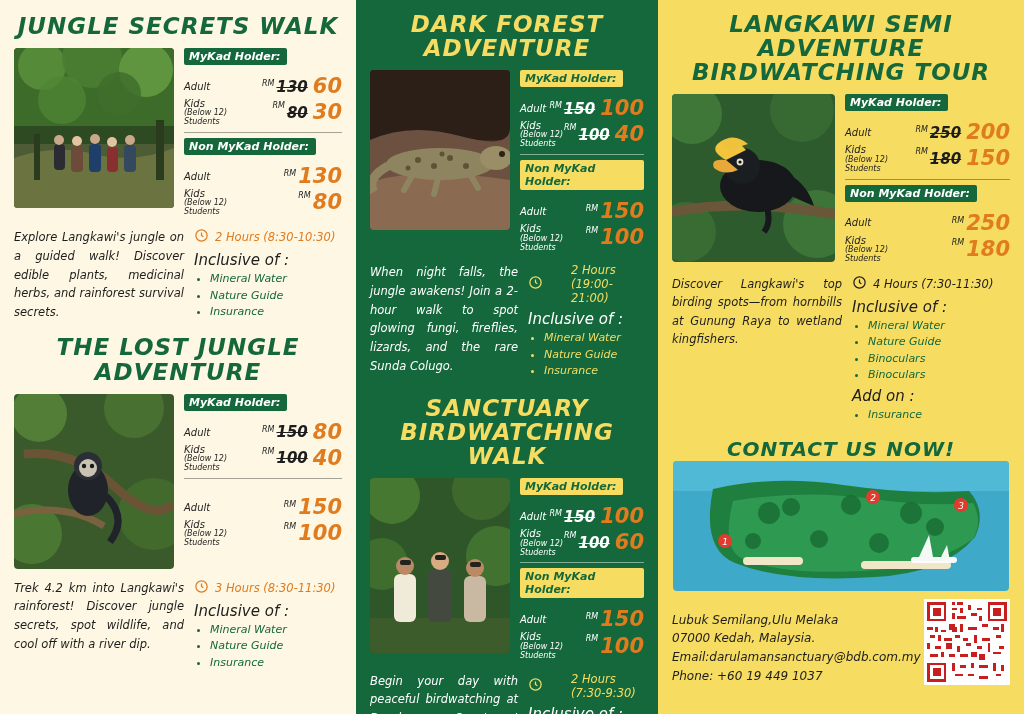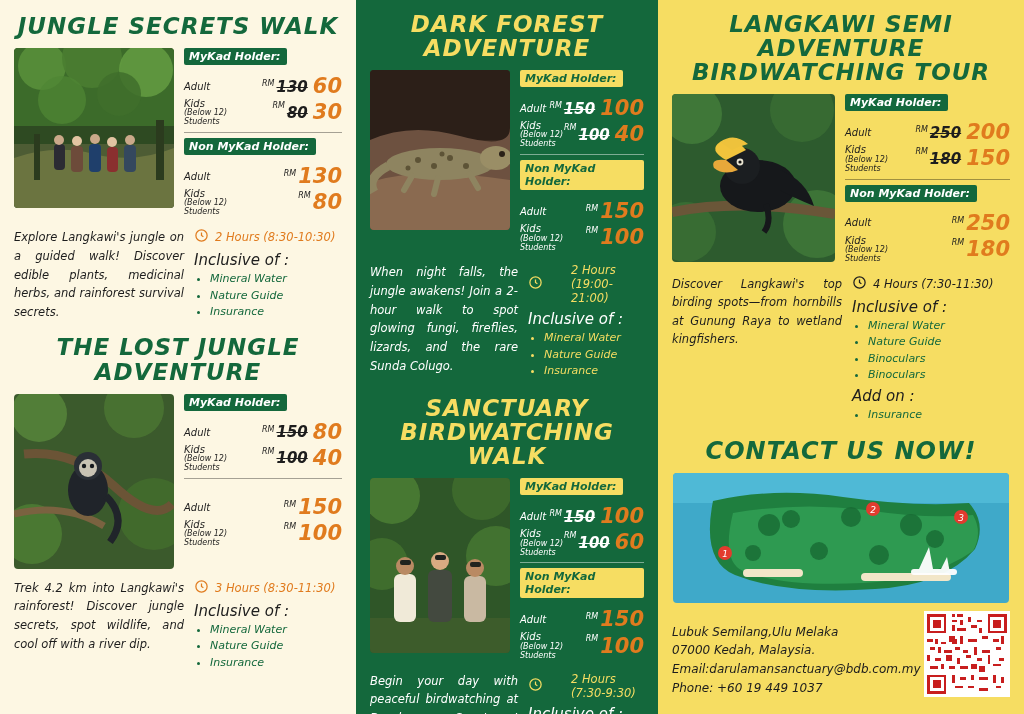--- a/index.html
+++ b/index.html
@@ -74,22 +74,22 @@
   .inc-left .inc-title { color:#1d1d1d; }
   .inc-mid   { color:#f6dd62; }
   .inc-mid .inc-title { color:#ffffff; }
   .inc-right { color:#14683c; }
   .inc-right .inc-title { color:#1d1d1d; }
 
   .two-col { display:flex; gap:10px; align-items:flex-start; }
 
   
   .contact-title {
-    color:#14683c; font-weight:bold; font-size:24px; text-align:center;
-    letter-spacing:1px; margin:14px 0 8px; text-transform:uppercase;
+    color:#14683c; font-weight:bold; font-size:20px; text-align:center;
+    letter-spacing:1px; margin:14px 0 0; text-transform:uppercase;
   }
   .contact-name { font-weight:bold; font-size:13px; color:#1d1d1d; margin-bottom:2px; }
   .contact-line { font-size:12px; color:#1d1d1d; line-height:1.55; }
   .qr { width:86px; height:86px; background:#fff; padding:3px; }
   .contact-wrap { display:flex; justify-content:space-between; align-items:flex-end; margin-top:8px; }
 </style>
 </head>
 <body>
 
 <div class="brochure">

